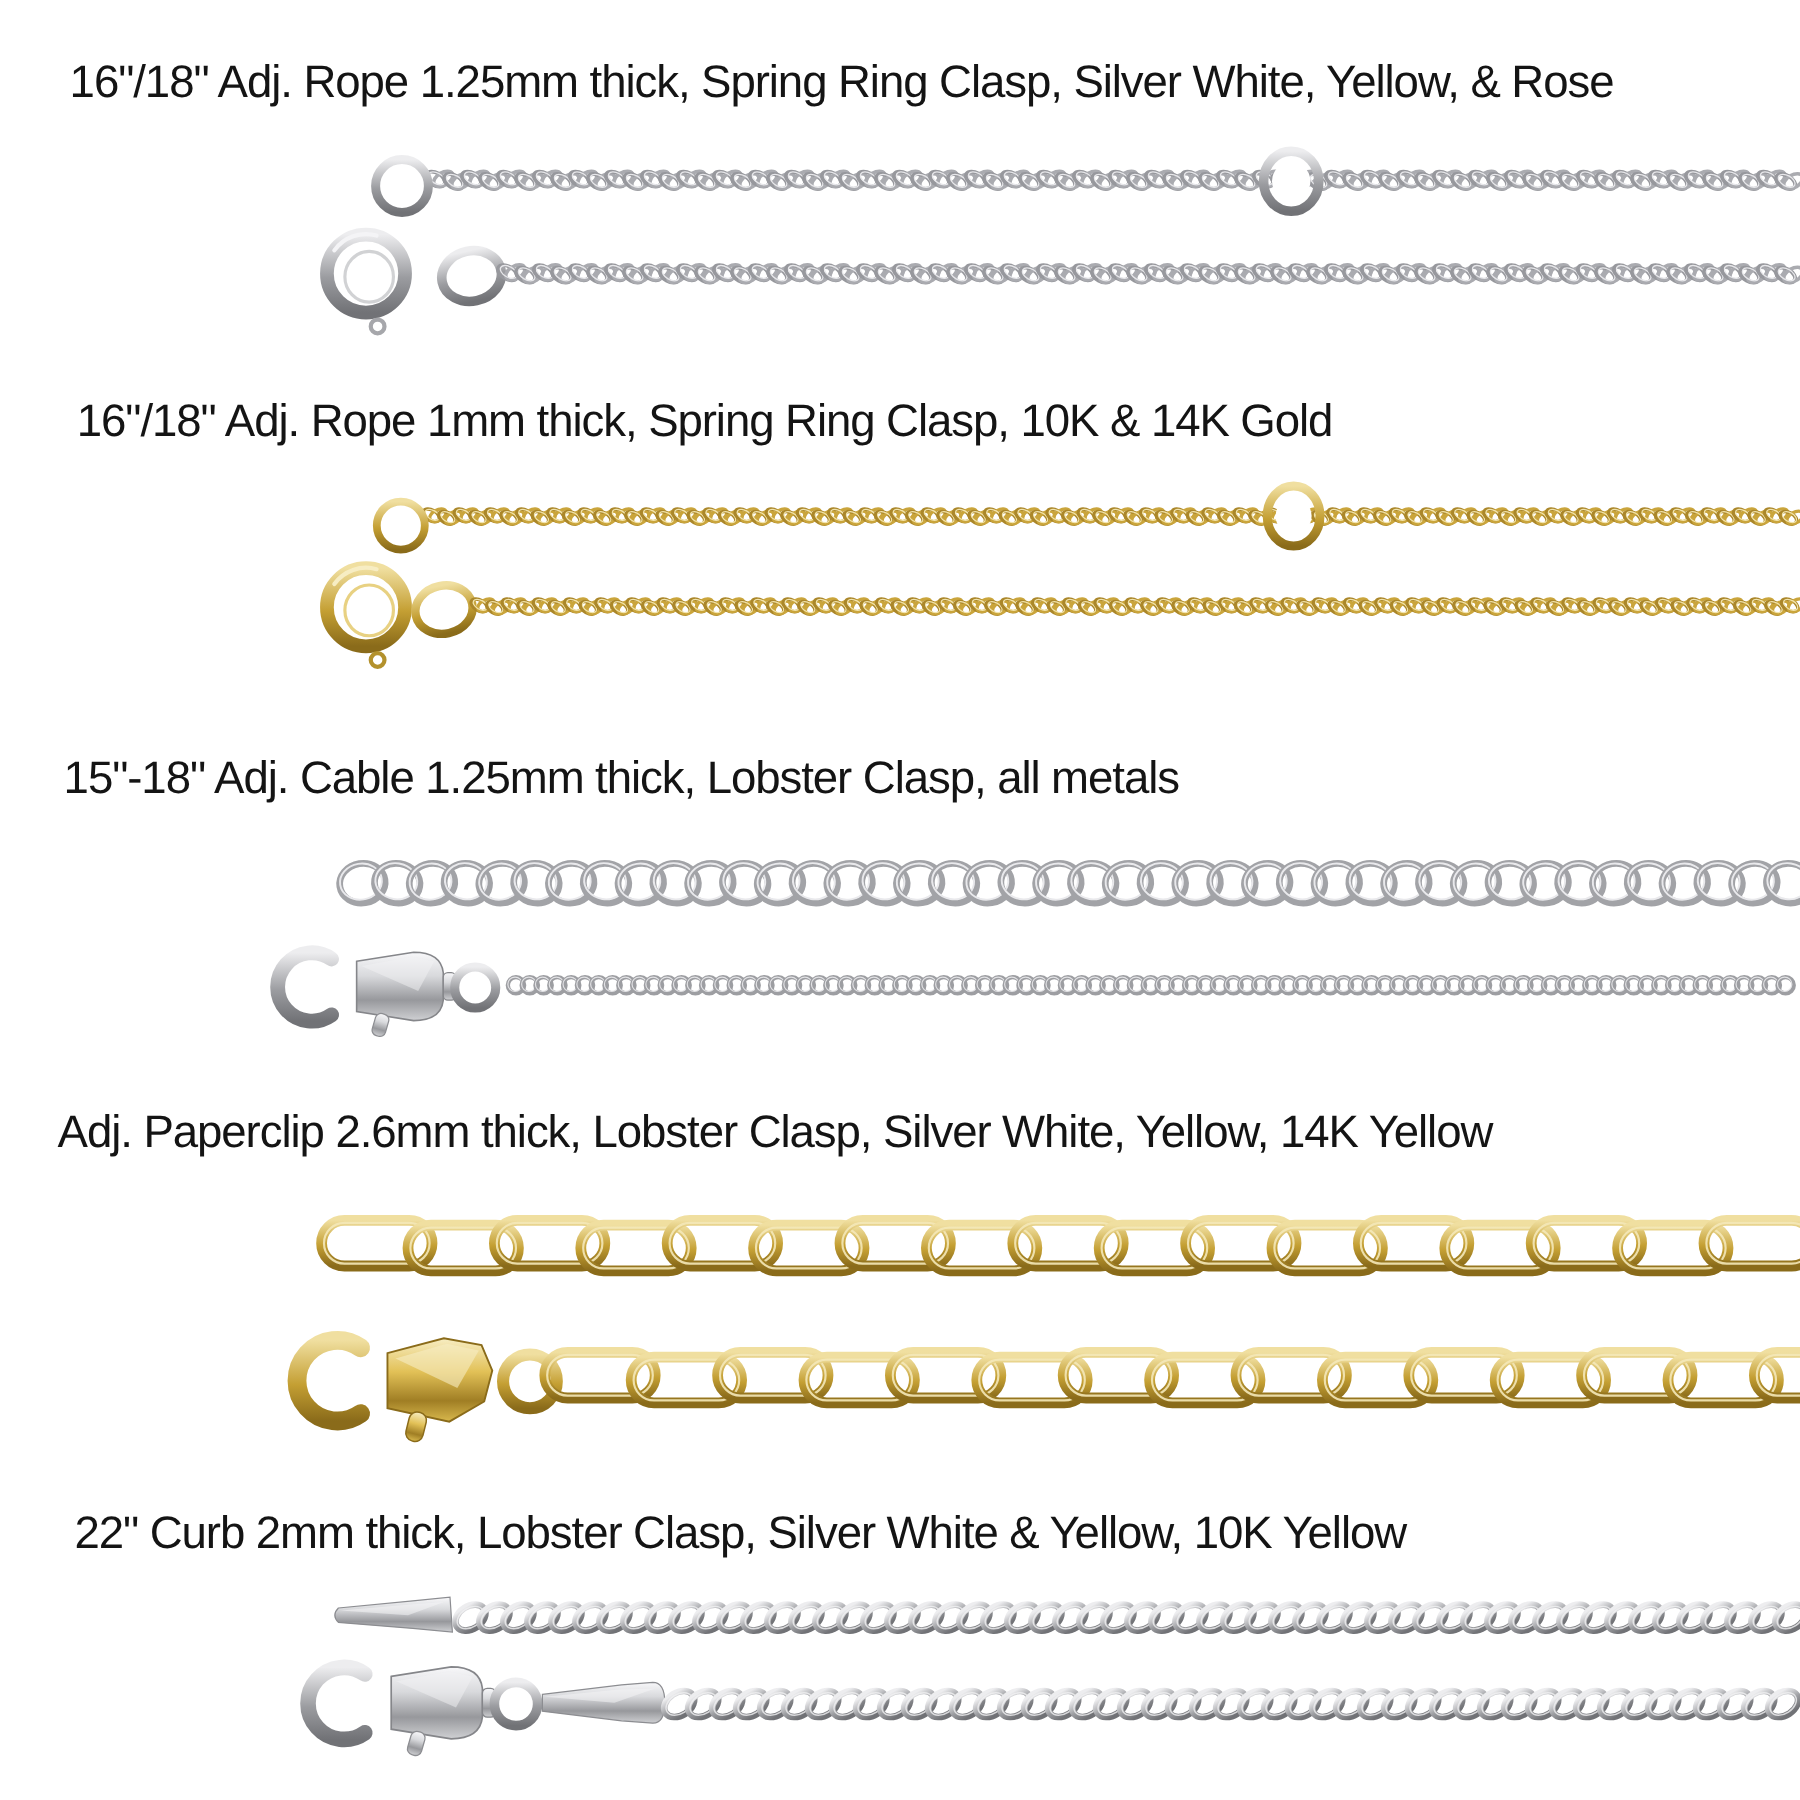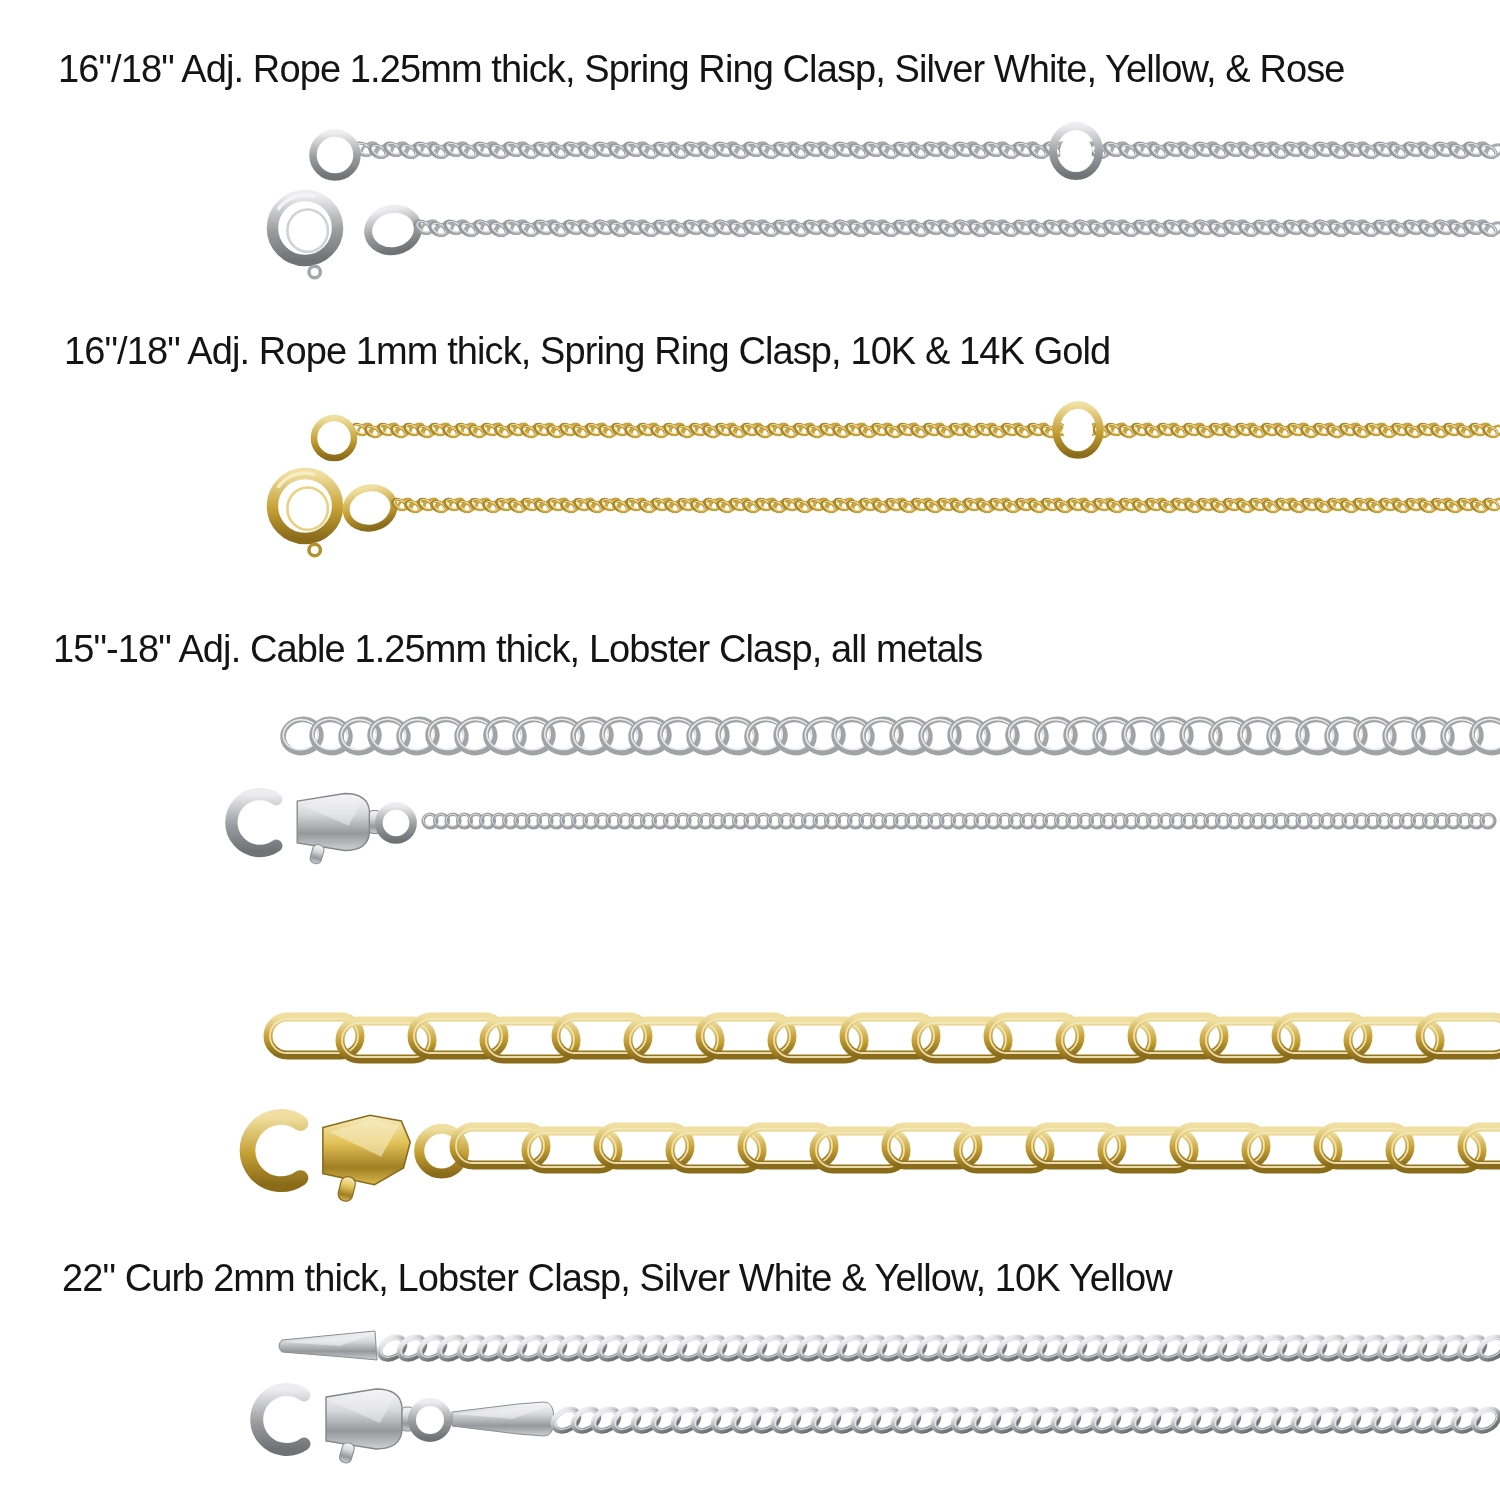--- a/index.html
+++ b/index.html
@@ -19,20 +19,21 @@
   #chains{position:absolute;left:0;top:0;}
 </style>
 </head>
 <body>
 
 <div class="stage">
 
   <div class="caption" id="cap-0">16"/18" Adj. Rope 1.25mm thick, Spring Ring Clasp, Silver White, Yellow, &amp; Rose</div>
   <div class="caption" id="cap-1">16"/18" Adj. Rope 1mm thick, Spring Ring Clasp, 10K &amp; 14K Gold</div>
   <div class="caption" id="cap-2">15"-18" Adj. Cable 1.25mm thick, Lobster Clasp, all metals</div>
+  <div class="caption" id="cap-3">Adj. Paperclip 2.6mm thick, Lobster Clasp, Silver White, Yellow, 14K Yellow</div>
   <div class="caption" id="cap-4">22" Curb 2mm thick, Lobster Clasp, Silver White &amp; Yellow, 10K Yellow</div>
 
   <svg id="chains" width="1500" height="1500" viewBox="0 0 1500 1500" xmlns="http://www.w3.org/2000/svg" xmlns:xlink="http://www.w3.org/1999/xlink">
     <defs>
       <linearGradient id="gsil" x1="0" y1="0" x2="0" y2="1">
         <stop offset="0" stop-color="#f8f8fa"></stop>
         <stop offset="0.35" stop-color="#d8d9dc"></stop>
         <stop offset="0.7" stop-color="#97989c"></stop>
         <stop offset="1" stop-color="#cfd0d3"></stop>
       </linearGradient>

